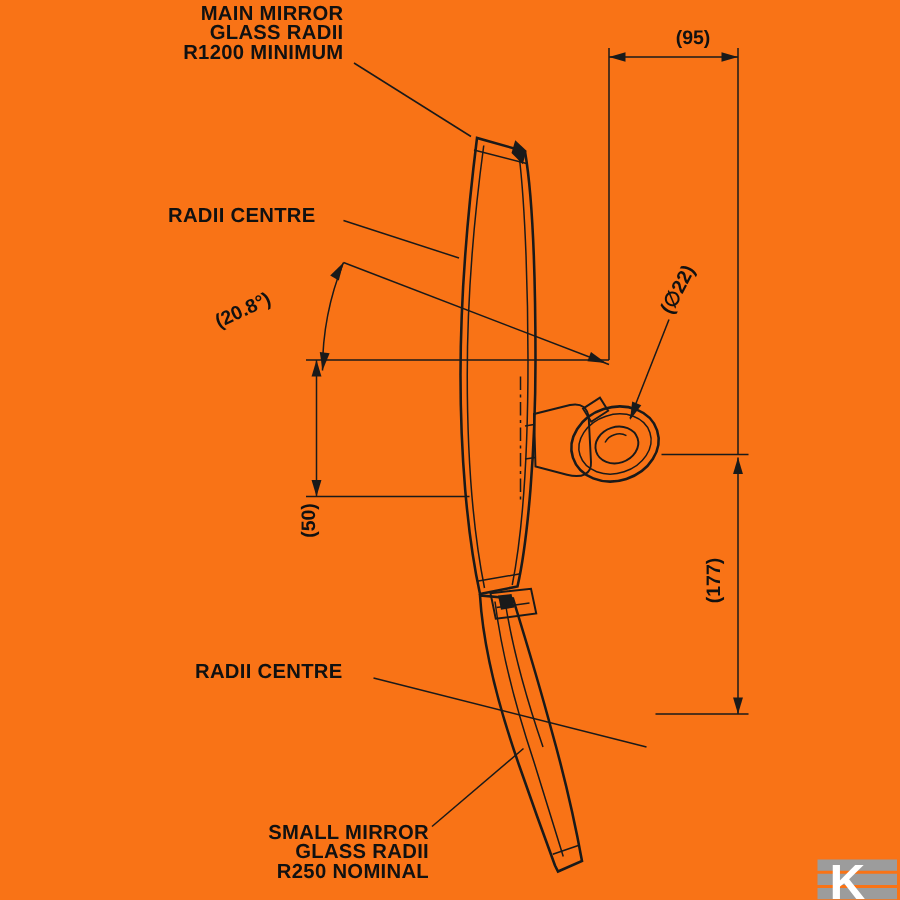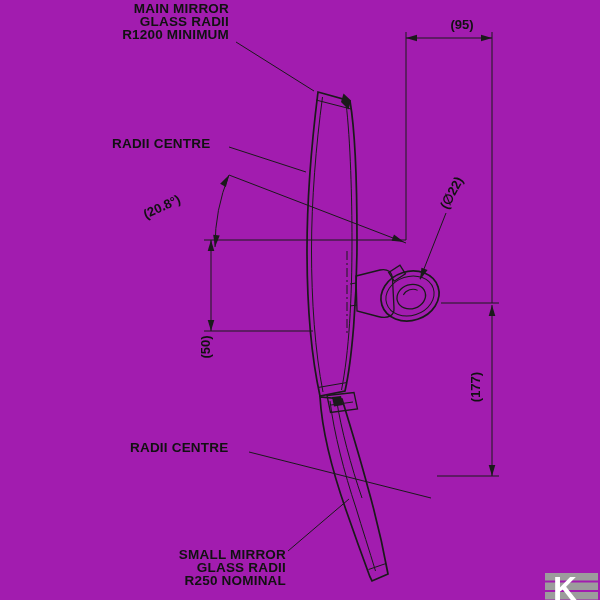--- a/index.html
+++ b/index.html
@@ -1,16 +1,16 @@
 <!DOCTYPE html>
 <html><head>
 <meta charset="utf-8">
 <style>
   html,body{margin:0;padding:0;background:#ffffff;}
-  .canvas{position:relative;width:600px;height:600px;background:#a21caf;overflow:hidden;}
+  .canvas{position:relative;width:600px;height:600px;background:#f97316;overflow:hidden;}
   svg{position:absolute;top:0;left:0;}
   svg text{font-family:"Liberation Sans", sans-serif;font-weight:bold;fill:#111111;}
   .lbl{font-size:13.5px;letter-spacing:0.2px;}
   .dim{font-size:13px;}
   .ink{stroke:#1a1a1a;fill:none;}
   .thin{stroke-width:1;}
   .mid{stroke-width:1.3;}
   .thick{stroke-width:1.7;}
   .fillink{fill:#1a1a1a;stroke:none;}
   .wmK{font-size:33px;fill:#ffffff;}

